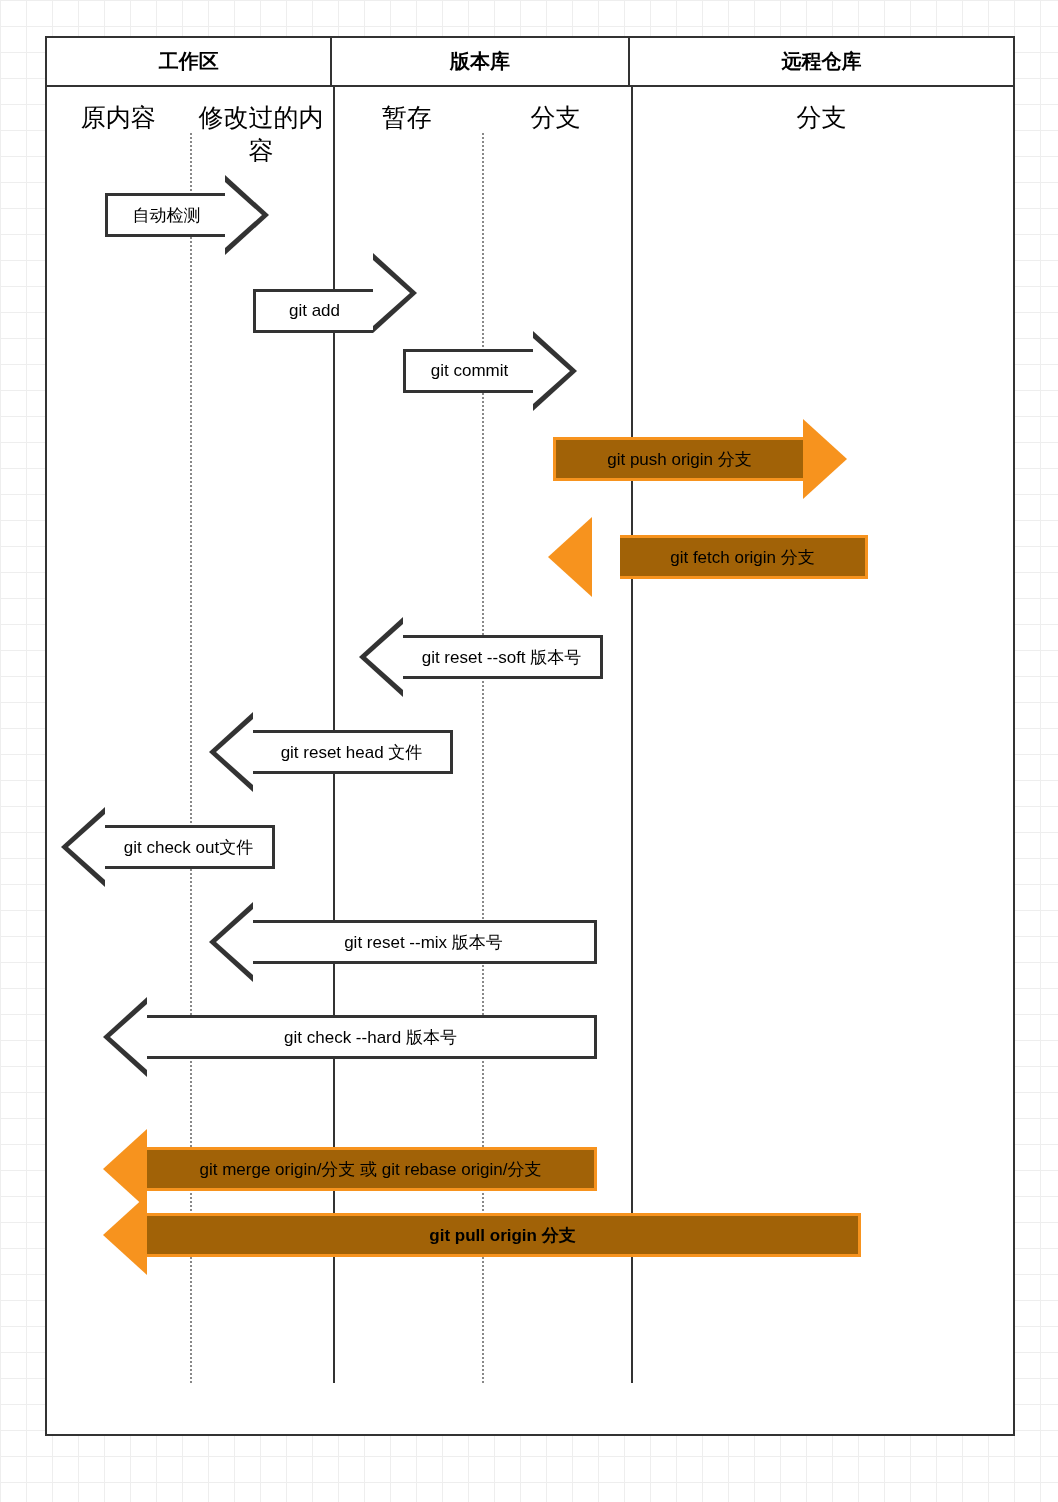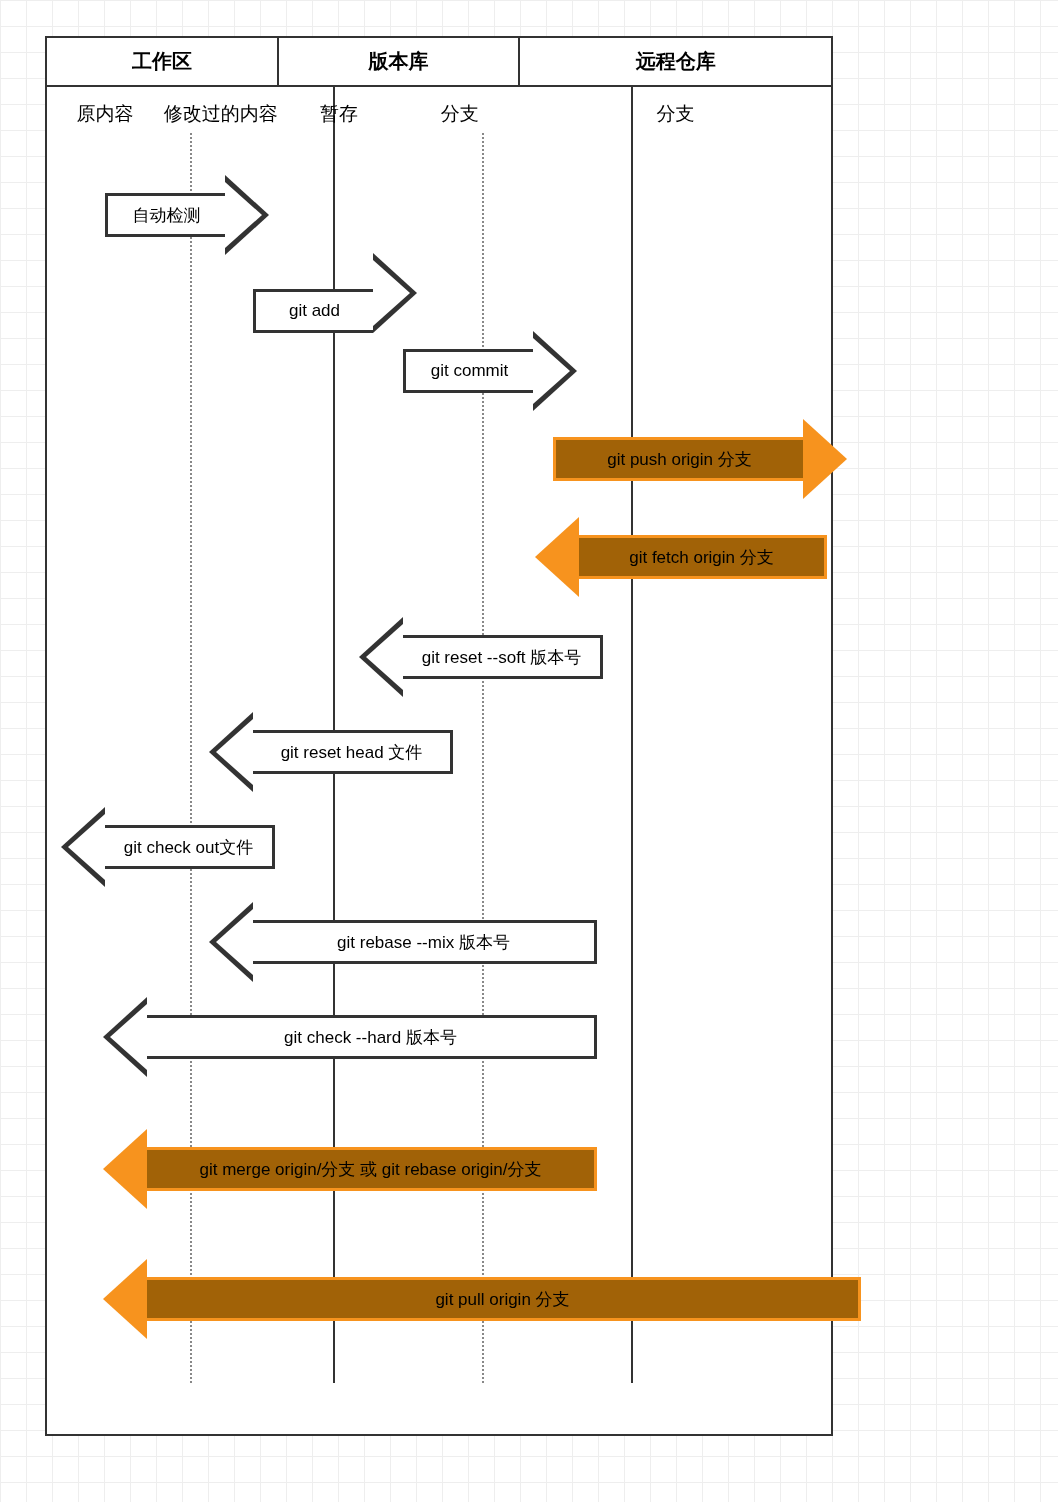--- a/index.html
+++ b/index.html
@@ -10,35 +10,35 @@
         linear-gradient(#eee 1px, transparent 1px),
         linear-gradient(90deg, #eee 1px, transparent 1px);
       background-size: 26px 26px;
       width: 1058px;
       height: 1502px;
       position: relative;
     }
     .diagram {
       position: absolute;
       left: 45px; top: 36px;
-      width: 788px; height: 1400px;
+      width: 970px; height: 1400px;
       background: #fff;
       border: 2px solid #333;
     }
     .header-row { display: flex; border-bottom: 2px solid #333; }
     .header-cell {
       padding: 10px 0; text-align: center; font-size: 20px; font-weight: 600;
       border-right: 2px solid #333;
     }
     .header-cell:last-child { border-right: none; }
     .hc1 { width: 286px; }
     .hc2 { width: 298px; }
     .hc3 { width: 384px; }
     .sub-row { display: flex; position: relative; height: 50px; }
-    .sub-cell { text-align: center; font-size: 19px; padding-top: 14px; }
+    .sub-cell { text-align: center; font-size: 25px; padding-top: 14px; }
     .sc1 { width: 143px; }
     .sc2 { width: 143px; }
     .sc3 { width: 149px; }
     .sc4 { width: 149px; }
     .sc5 { width: 384px; }
     .body {
       position: relative;
       width: 100%;
       height: calc(100% - 100px);
     }
@@ -140,21 +140,21 @@
     <div class="arrow right" style="left:356px; top:244px;">
       <div class="arrow-body" style="width:130px;">git commit</div>
       <div class="arrow-head-r"></div>
     </div>
 
     <div class="arrow right orange" style="left:506px; top:332px;">
       <div class="arrow-body" style="width:250px;">git push origin 分支</div>
       <div class="arrow-head-r"></div>
     </div>
 
-    <div class="arrow left orange" style="left:488px; top:430px;">
+    <div class="arrow left orange" style="left:501px; top:430px;gap:28px;">
       <div class="arrow-head-l"></div>
       <div class="arrow-body" style="width:248px;">git fetch origin  分支</div>
     </div>
 
     <div class="arrow left" style="left:162px; top:625px;">
       <div class="arrow-head-l"></div>
       <div class="arrow-body" style="width:200px;">git reset head 文件</div>
     </div>
 
     <div class="arrow left" style="left:312px; top:530px;">
@@ -162,32 +162,32 @@
       <div class="arrow-body" style="width:200px;">git reset --soft 版本号</div>
     </div>
 
     <div class="arrow left" style="left:14px; top:720px;">
       <div class="arrow-head-l"></div>
       <div class="arrow-body" style="width:170px;">git check out文件</div>
     </div>
 
     <div class="arrow left" style="left:162px; top:815px;">
       <div class="arrow-head-l"></div>
-      <div class="arrow-body" style="width:344px;">git rebase --mix 版本号</div>
+      <div class="arrow-body" style="width:344px;">git reset --mix 版本号</div>
     </div>
 
     <div class="arrow left" style="left:56px; top:910px;">
       <div class="arrow-head-l"></div>
       <div class="arrow-body" style="width:450px;">git check --hard 版本号</div>
     </div>
 
     <div class="arrow left orange" style="left:56px; top:1042px;">
       <div class="arrow-head-l"></div>
       <div class="arrow-body" style="width:450px;">git merge origin/分支 或 git rebase origin/分支</div>
     </div>
 
-    <div class="arrow left orange" style="left:56px; top:1172px;">
+    <div class="arrow left orange" style="left:56px; top:1108px;font-weight:bold;">
       <div class="arrow-head-l"></div>
       <div class="arrow-body" style="width:714px;">git pull origin  分支</div>
     </div>
 
   </div>
 </div>
 
 </body></html>

